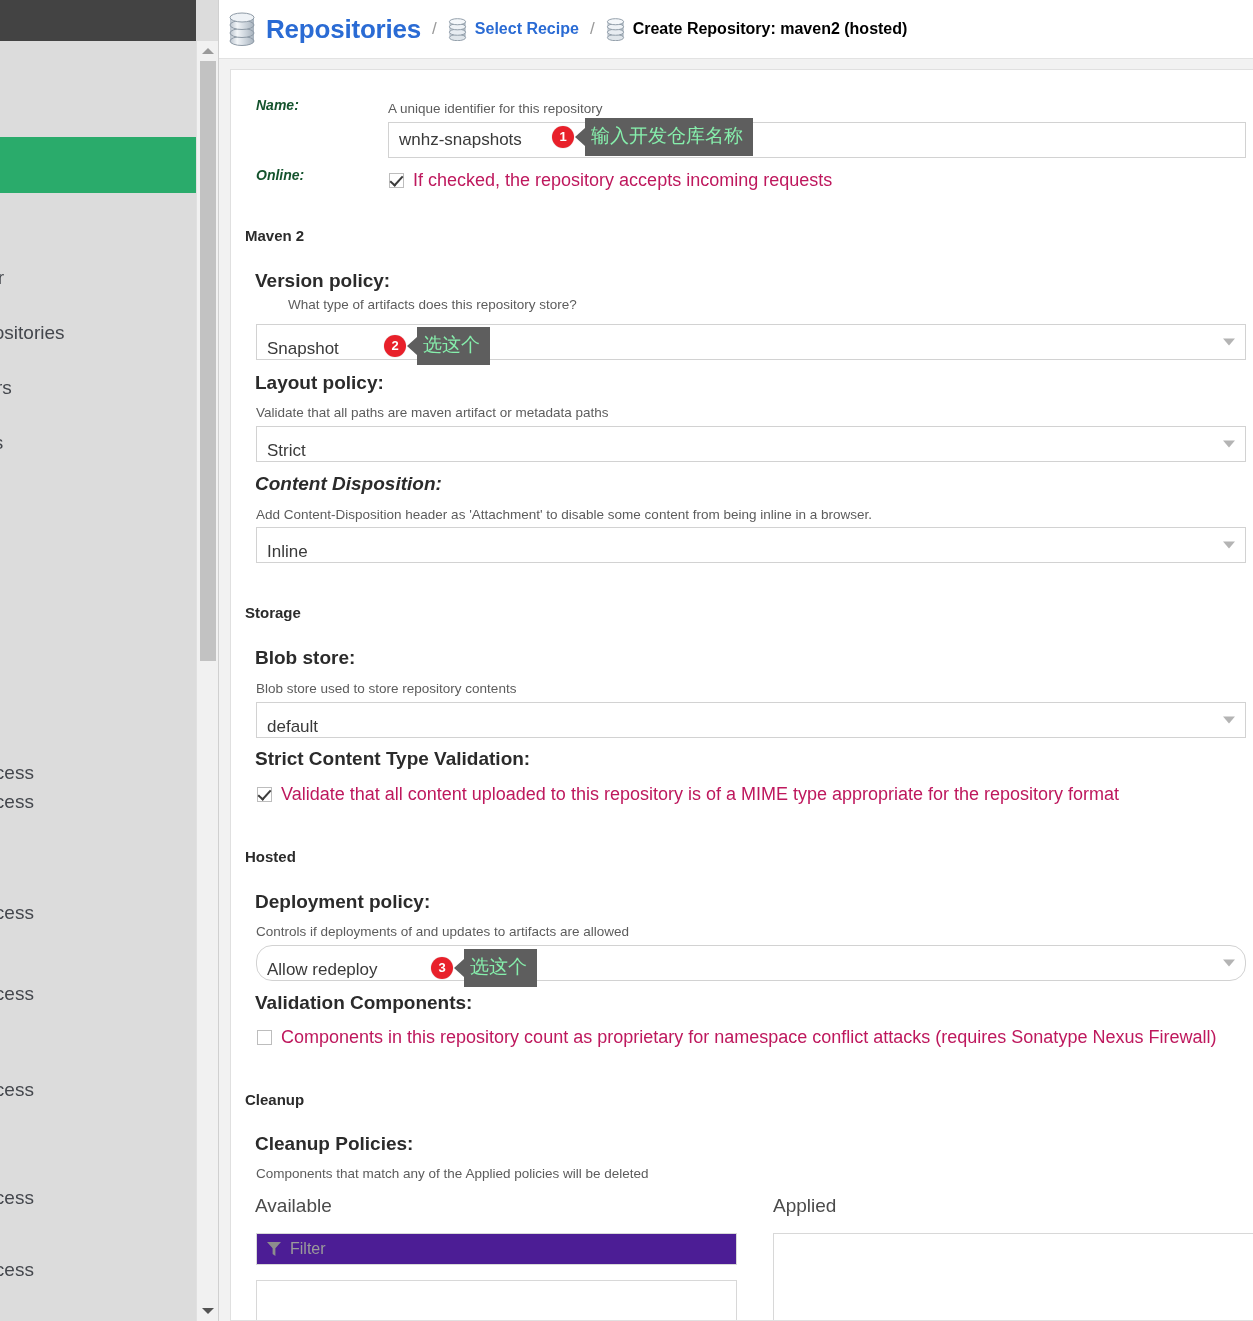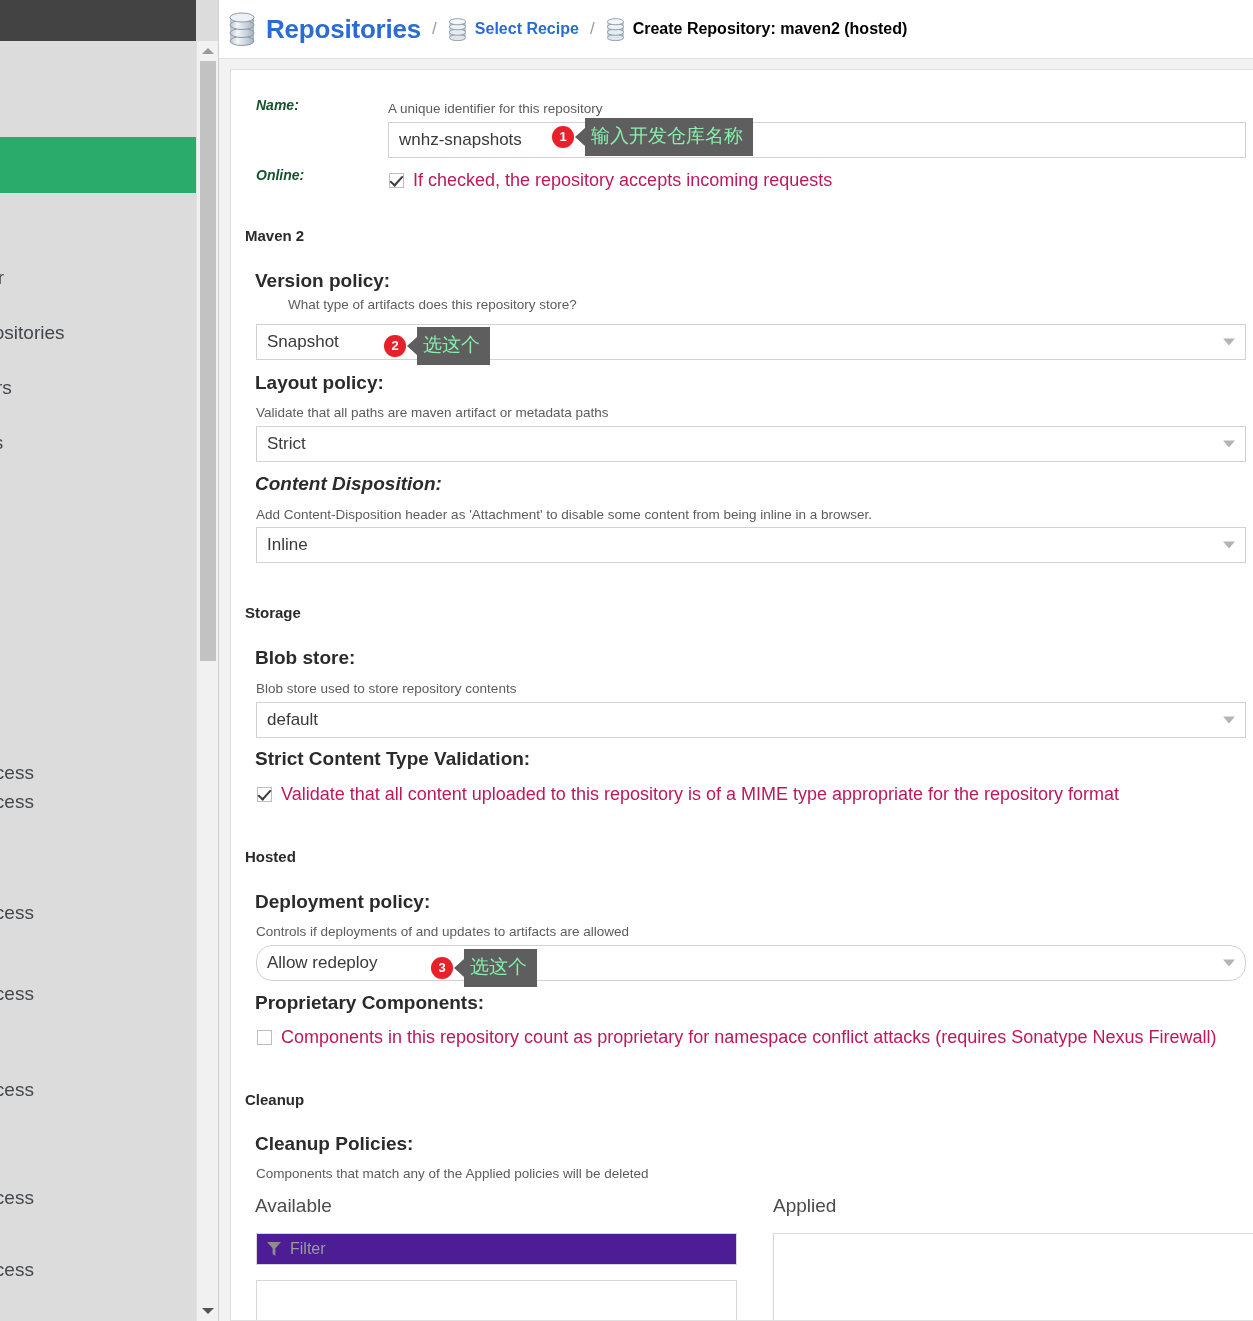--- a/index.html
+++ b/index.html
@@ -142,21 +142,21 @@
   .txt-input, .sel-input {
     position: absolute;
     height: 36px;
     background: #ffffff;
     border: 1px solid #d2d2d2;
     font-size: 17px;
     color: #3a3a3a;
     padding: 0 10px;
     display: flex; align-items: center;
   }
-  .sel-input { justify-content: flex-start; }
+  .sel-input { justify-content: flex-start; align-items: flex-end; }
   .sel-caret {
     position: absolute; right: 10px; top: 50%;
     transform: translateY(-50%);
     width: 0; height: 0;
     border-left: 6px solid transparent;
     border-right: 6px solid transparent;
     border-top: 7px solid #b4b4b4;
   }
   .chk-row { position: absolute; display: flex; align-items: center; }
   .chk-box {
@@ -400,21 +400,21 @@
 
       <div class="section-title" style="position:absolute;left:14px;top:778px;">Hosted</div>
 
       <div class="sub-label" style="position:absolute;left:24px;top:821px;">Deployment policy:</div>
       <div class="field-help" style="position:absolute;left:25px;top:854px;">Controls if deployments of and updates to artifacts are allowed</div>
       <div class="sel-input" style="left:25px;top:875px;width:990px;border-radius:16px;">
         <span>Allow redeploy</span>
         <span class="sel-caret"></span>
       </div>
 
-      <div class="sub-label" style="position:absolute;left:24px;top:922px;">Proprietary Components:</div>
+      <div class="sub-label" style="position:absolute;left:24px;top:922px;">Validation Components:</div>
       <div class="chk-row" style="left:26px;top:957px;">
         <span class="chk-box"></span>
         <span class="chk-text">Components in this repository count as proprietary for namespace conflict attacks (requires Sonatype Nexus Firewall)</span>
       </div>
 
       <div class="section-title" style="position:absolute;left:14px;top:1021px;">Cleanup</div>
 
       <div class="sub-label" style="position:absolute;left:24px;top:1063px;">Cleanup Policies:</div>
       <div class="field-help" style="position:absolute;left:25px;top:1096px;">Components that match any of the Applied policies will be deleted</div>
 

